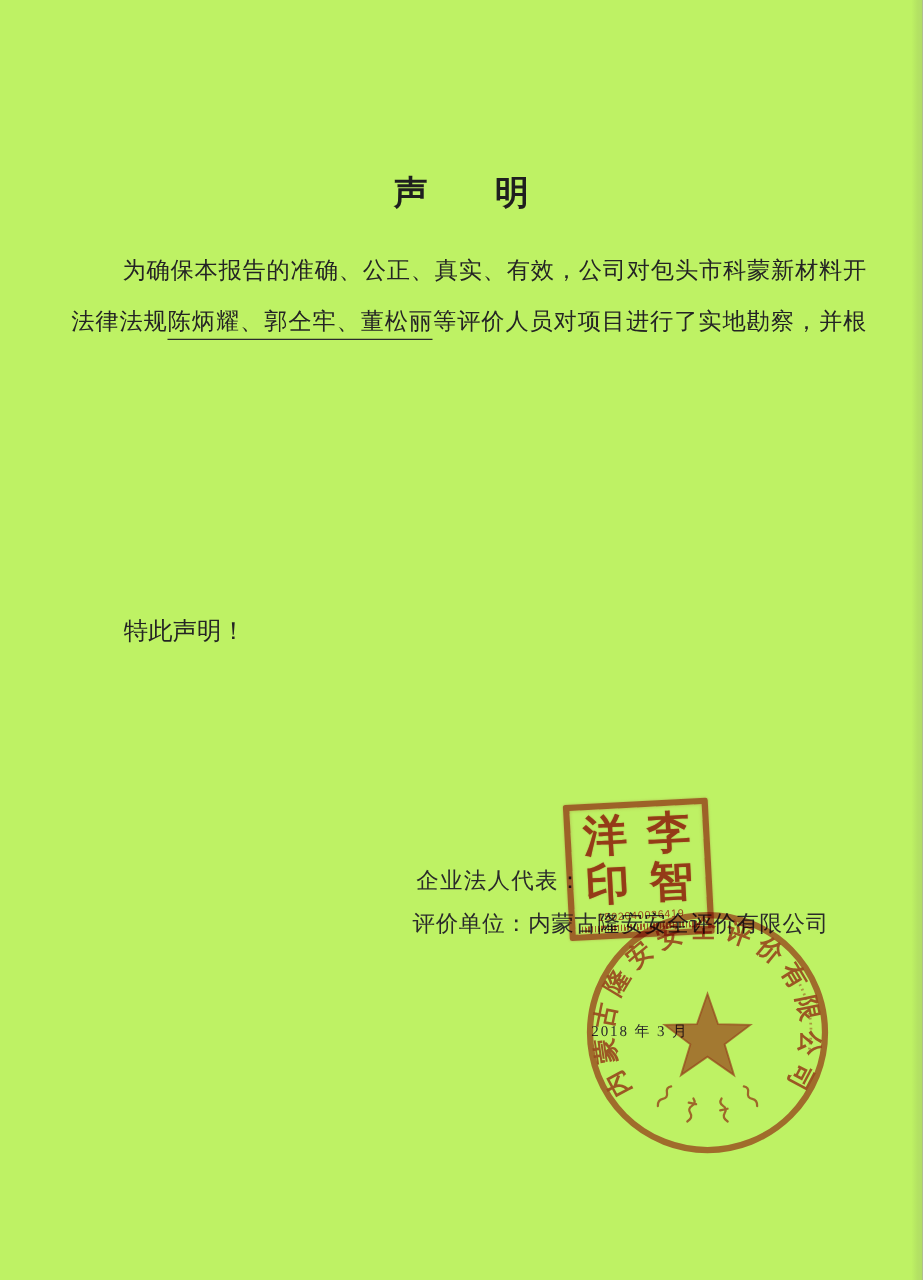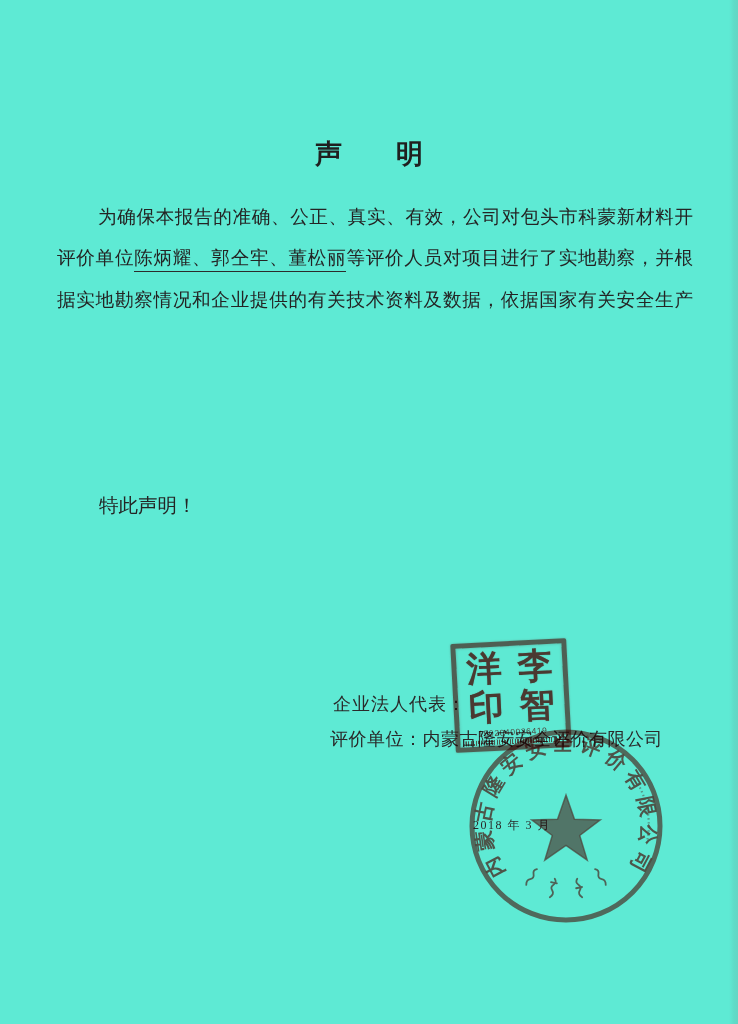--- a/index.html
+++ b/index.html
@@ -1,20 +1,20 @@
 <!DOCTYPE html>
 <html><head>
 <meta charset="utf-8">
 <style>
   html,body{margin:0;padding:0;background:#9a9a9a;}
   .page{
     position:relative;
     width:738px;height:1024px;
     margin:0 auto;
-    background:#5eead4;
+    background:#bef264;
     overflow:hidden;
     font-family:"Liberation Serif","DejaVu Serif",serif;
     color:#262626;
   }
   
   .scan-edge{
     position:absolute;top:0;right:0;width:9px;height:100%;
     background:linear-gradient(90deg,rgba(0,0,0,0) 0%,rgba(90,90,90,0.10) 55%,rgba(120,120,120,0.18) 100%);
     pointer-events:none;
   }
@@ -104,22 +104,21 @@
 <body>
 
 <div class="page">
 
   <div class="scan-edge"></div>
 
   <div class="doc-title">声　　明</div>
 
   <div class="doc-body">
       <div class="body-line indent"><span>为确保本报告的准确、公正、真实、有效，公司对包头市科蒙新材料开</span></div>
-      <div class="body-line"><span>评价单位</span><span class="u">陈炳耀、郭仝牢、董松丽</span><span>等评价人员对项目进行了实地勘察，并根</span></div>
-      <div class="body-line"><span>据实地勘察情况和企业提供的有关技术资料及数据，依据国家有关安全生产</span></div>
+      <div class="body-line"><span>法律法规</span><span class="u">陈炳耀、郭仝牢、董松丽</span><span>等评价人员对项目进行了实地勘察，并根</span></div>
     </div>
 
   <div class="closing">特此声明！</div>
 
   <div class="sig-legal">企业法人代表：</div>
 
   <div class="sig-unit"><span>评价单位：</span><span>内蒙古隆安安全评价有限公司</span></div>
 
   <div class="sig-date">2018 年 3 月</div>
 

